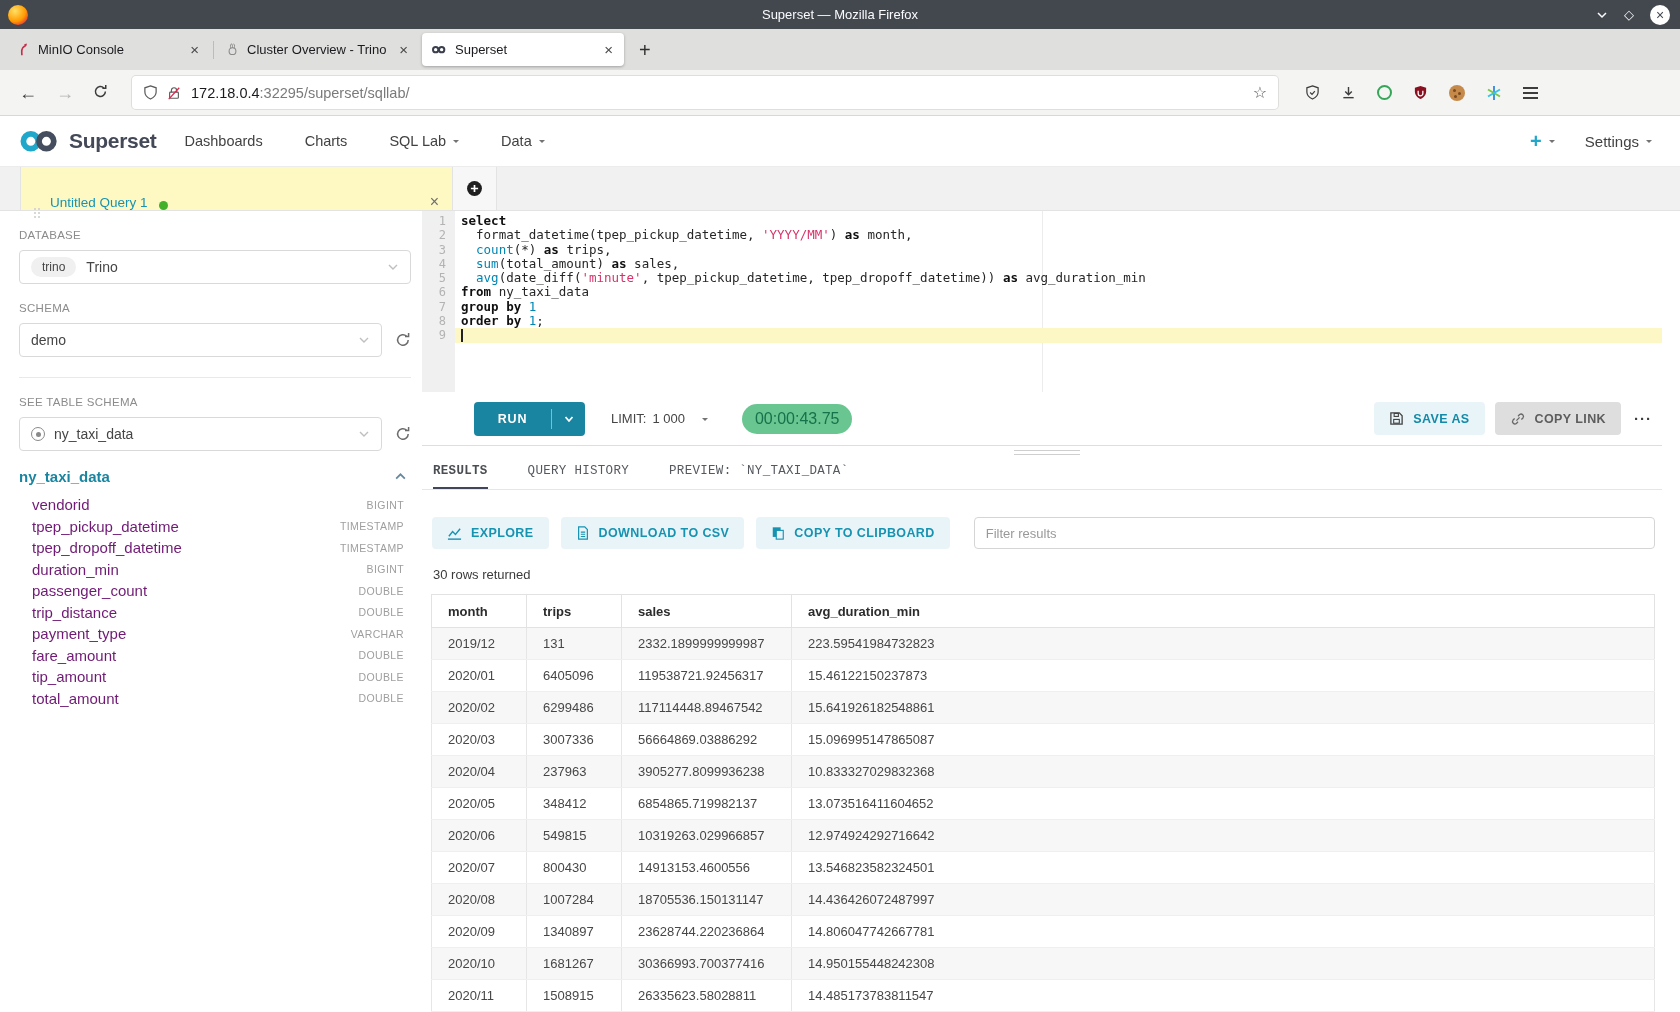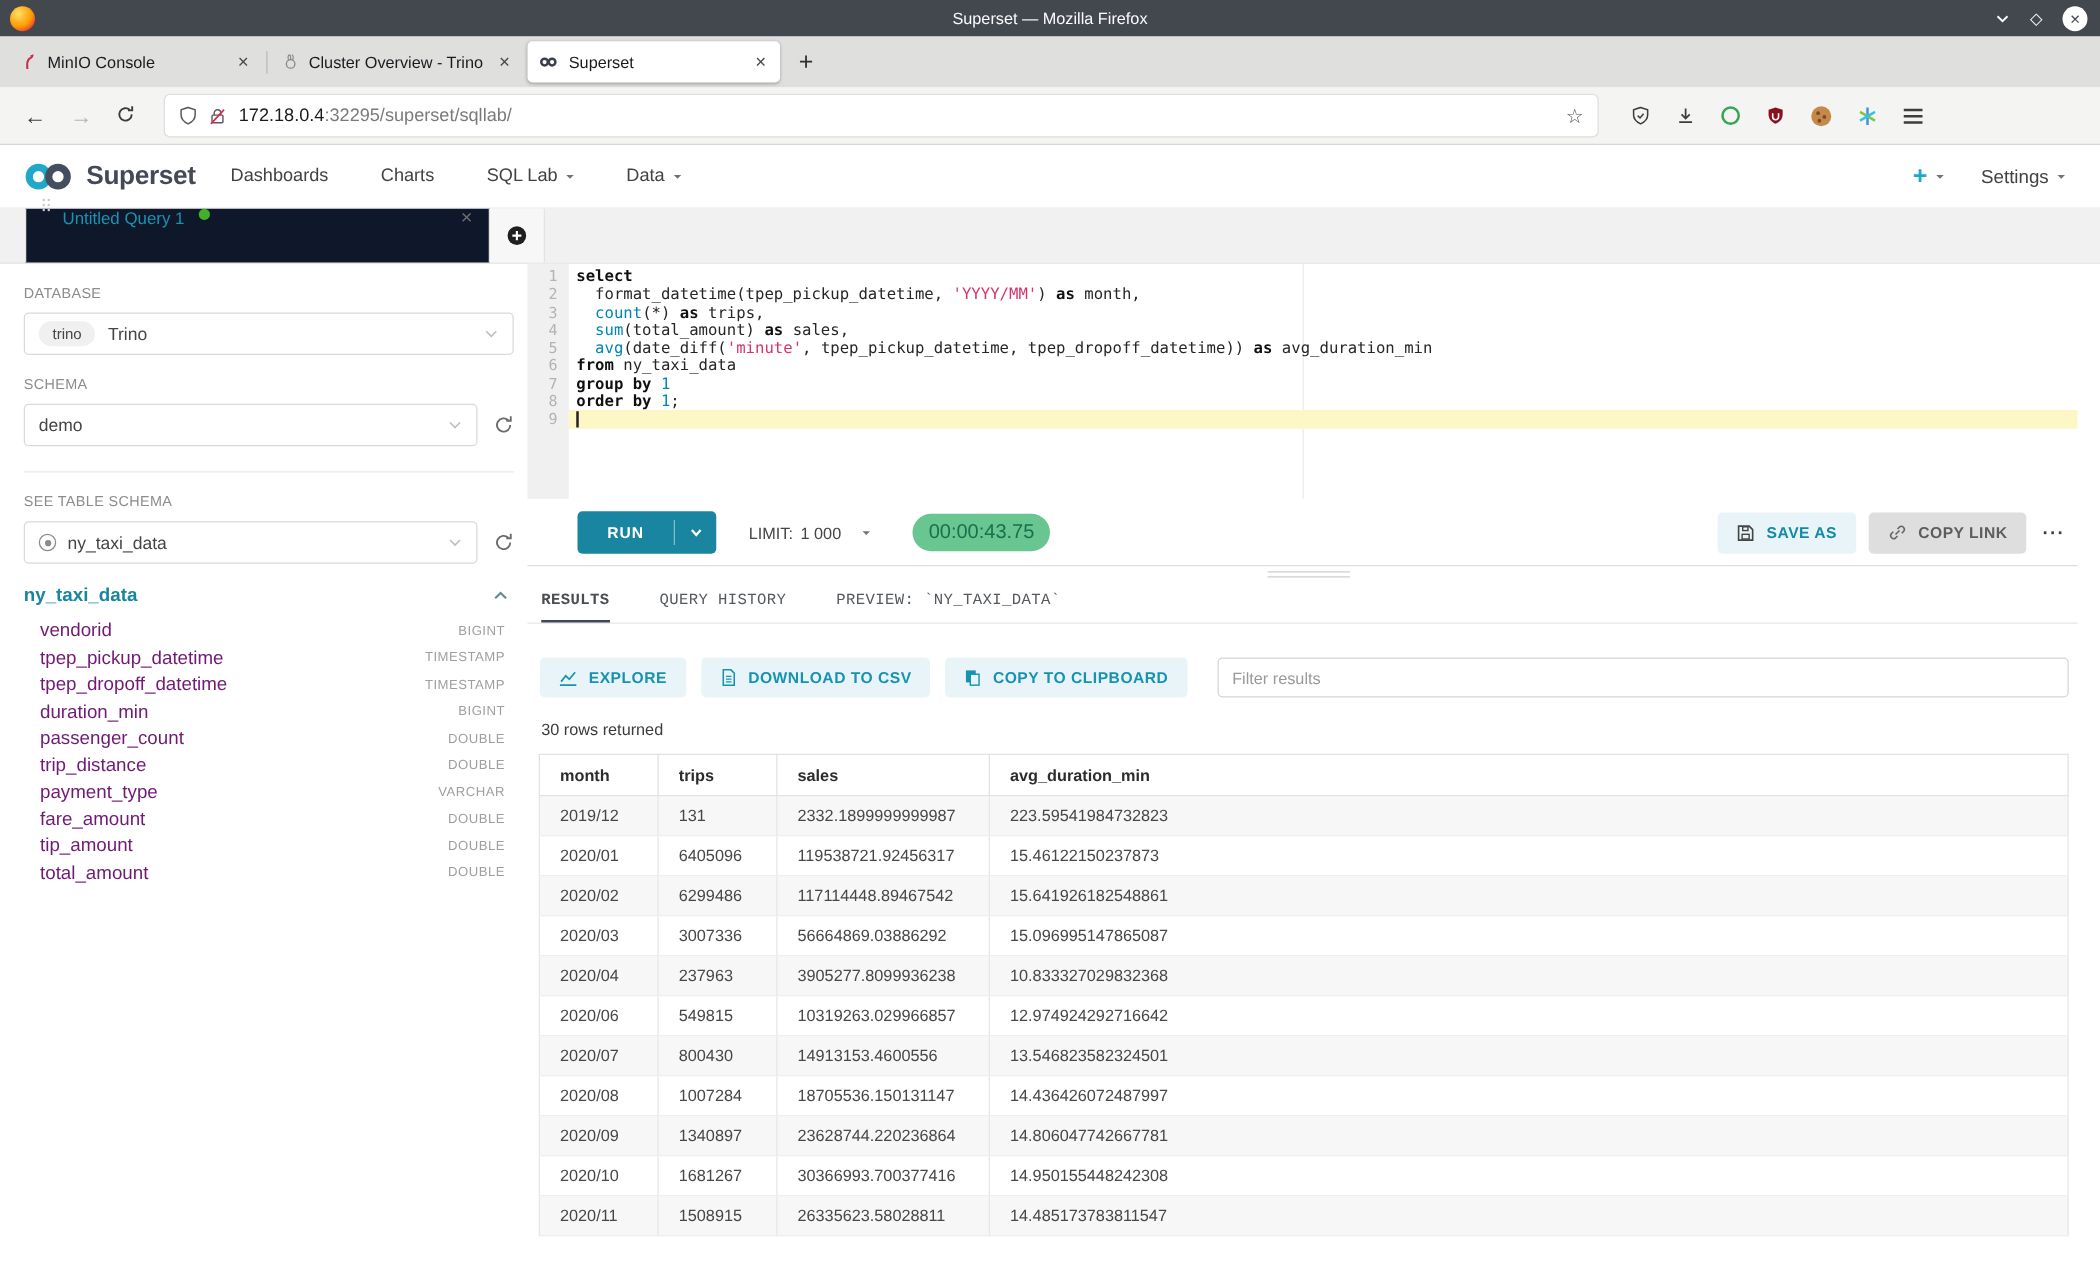--- a/index.html
+++ b/index.html
@@ -44,22 +44,22 @@
   .brand-name{font-size:21px;font-weight:bold;color:#434957;letter-spacing:-.3px;}
   .nav-items{display:flex;margin-left:28px;gap:42px;}
   .nav-item{font-size:14.5px;color:#424242;display:flex;align-items:center;}
   .nav-right{margin-left:auto;display:flex;align-items:center;gap:30px;margin-right:28px;}
   .plus-btn{color:#20a7c9;font-size:20px;font-weight:bold;display:flex;align-items:center;line-height:1;}
   .settings{font-size:15px;color:#424242;display:flex;align-items:center;}
   .caret{width:0;height:0;border:3.5px solid transparent;border-top-color:#737373;margin-left:7px;margin-top:4px;}
 
   
   .qtabrow{height:44px;background:#f1f1f1;display:flex;align-items:stretch;border-bottom:1px solid #e3e3e3;}
-  .qtab{width:372px;background:#0f172a;border-right:1px solid #e3e3e3;border-left:1px solid #e3e3e3;margin-left:20px;
-        display:flex;align-items:flex-start;padding:0 13px;}
+  .qtab{width:433px;background:#fef9c3;border-right:1px solid #e3e3e3;border-left:1px solid #e3e3e3;margin-left:20px;
+        display:flex;align-items:flex-end;padding:0 13px;}
   .dots{width:2px;height:2px;background:#cbcbcb;border-radius:50%;margin-top:-8px;
         box-shadow:0 4px 0 #cbcbcb,0 8px 0 #cbcbcb,4px 0 0 #cbcbcb,4px 4px 0 #cbcbcb,4px 8px 0 #cbcbcb;}
   .qtab-label{color:#1a93b1;font-size:13.5px;margin-left:14px;}
   .status-dot{width:9px;height:9px;border-radius:50%;background:#43b02a;margin-left:11px;}
   .qtab-close{margin-left:auto;color:#6f6f6f;font-size:16px;line-height:1;}
   .addtab{width:44px;background:#f7f7f7;border-right:1px solid #e3e3e3;display:flex;align-items:center;justify-content:center;}
   .qtab-rest{flex:1;background:#f1f1f1;}
 
   
   .sidebar{position:absolute;left:19px;top:211px;width:392px;}
@@ -91,21 +91,21 @@
   .code{margin-left:33px;padding-top:3px;height:100%;}
   .code-line{height:14.3px;padding-left:6px;white-space:pre;position:relative;}
   .code-line.active{background:#fcf7c5;}
   .cursor{position:absolute;left:6px;top:1px;width:1.5px;height:12.5px;background:#222;}
   .kw{font-weight:bold;color:#101010;}
   .fn{color:#0086b3;}
   .str{color:#d6336c;}
   .num{color:#0086b3;}
   .pl{color:#262626;}
 
-  .runrow{display:flex;align-items:center;margin:10px 10px 0 0;height:34px;padding-left:40px;}
+  .runrow{display:flex;align-items:center;margin:10px 10px 0 12px;height:34px;padding-left:40px;}
   .runbtn{display:flex;align-items:stretch;background:#1a85a0;border-radius:4px;height:34px;overflow:hidden;}
   .run-label{width:77px;display:flex;align-items:center;justify-content:center;color:#fff;font-size:12.5px;font-weight:bold;letter-spacing:.8px;}
   .run-sep{width:1px;background:rgba(255,255,255,.45);margin:7px 0;}
   .run-caret{width:33px;display:flex;align-items:center;justify-content:center;}
   .limit{margin-left:26px;font-size:13px;color:#454545;display:flex;align-items:center;}
   .limit .caret{margin-left:17px;}
   .limit b{font-weight:normal;margin-left:6px;}
   .timer{margin-left:34px;background:#69c691;border-radius:16px;padding:6px 13px;font-size:16px;color:#16724a;}
   .run-right{margin-left:auto;display:flex;align-items:center;}
   .tool-btn{height:33px;border-radius:4px;display:flex;align-items:center;padding:0 15px;font-size:12.5px;font-weight:bold;letter-spacing:.4px;gap:9px;}
@@ -539,20 +539,26 @@
             <td>56664869.03886292</td>
             <td>15.096995147865087</td>
           </tr>
           <tr>
             <td>2020/04</td>
             <td>237963</td>
             <td>3905277.8099936238</td>
             <td>10.833327029832368</td>
           </tr>
           <tr>
+            <td>2020/05</td>
+            <td>348412</td>
+            <td>6854865.719982137</td>
+            <td>13.073516411604652</td>
+          </tr>
+          <tr>
             <td>2020/06</td>
             <td>549815</td>
             <td>10319263.029966857</td>
             <td>12.974924292716642</td>
           </tr>
           <tr>
             <td>2020/07</td>
             <td>800430</td>
             <td>14913153.4600556</td>
             <td>13.546823582324501</td>

